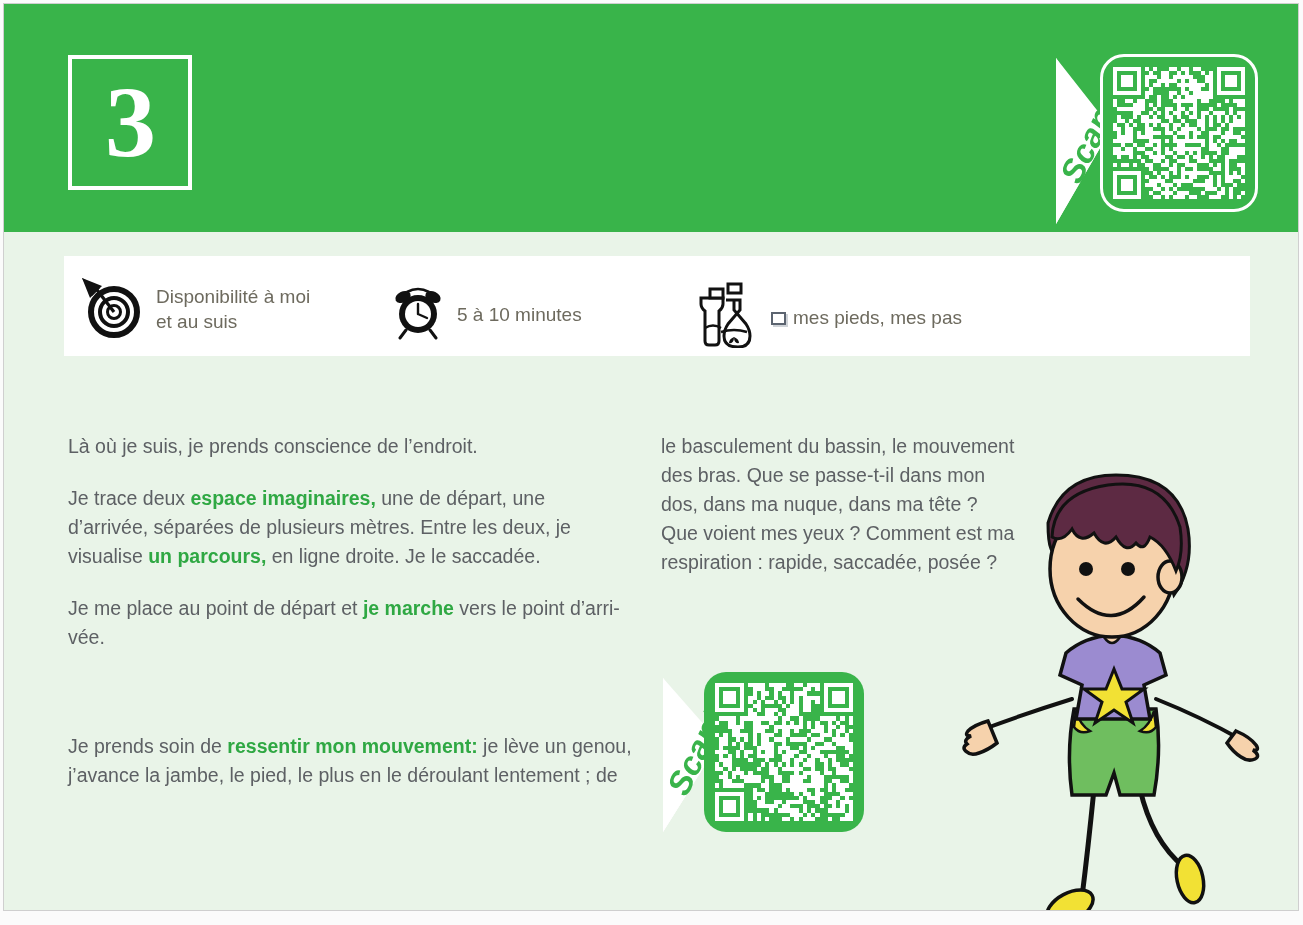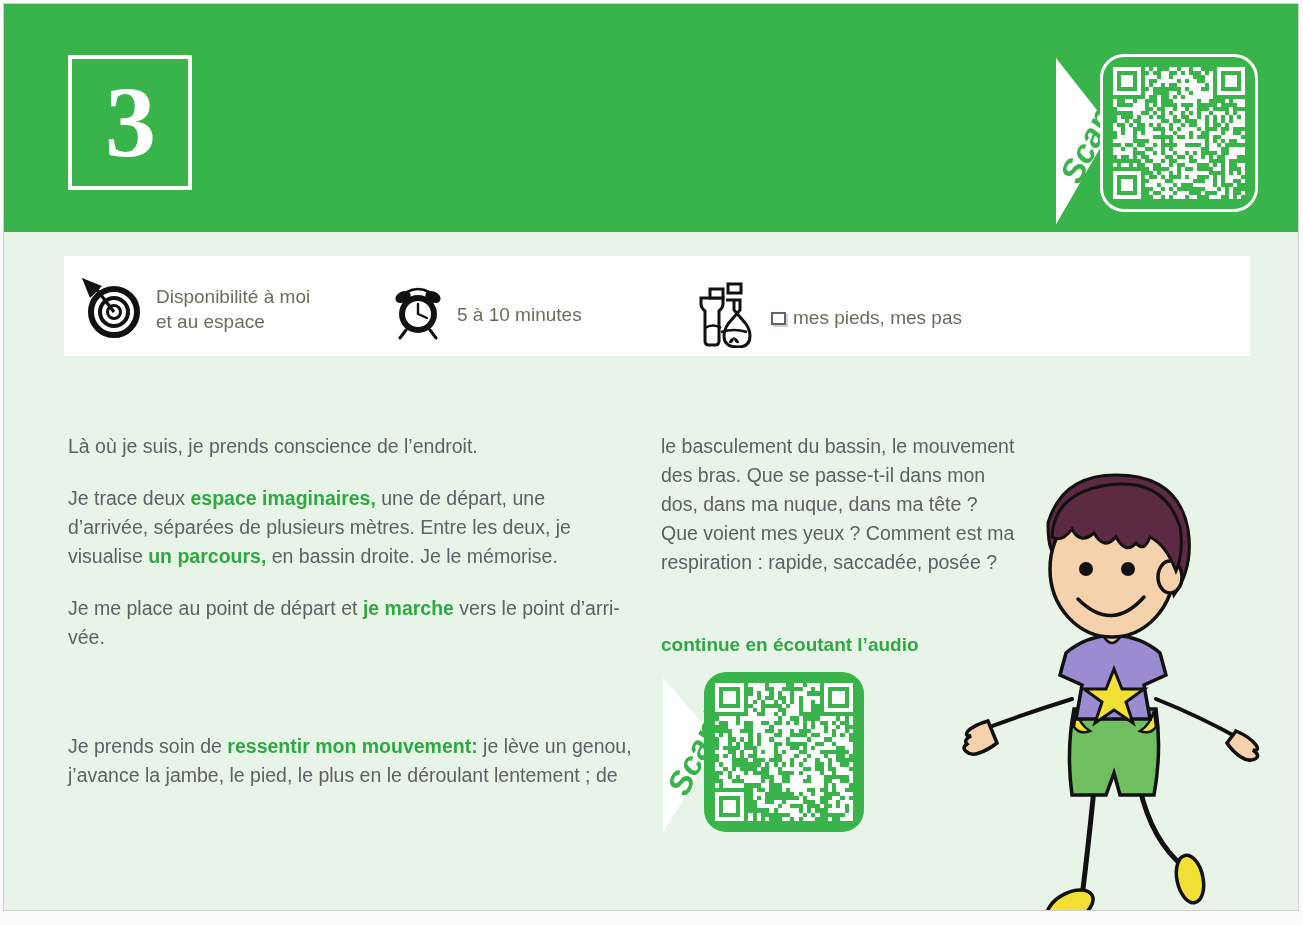--- a/index.html
+++ b/index.html
@@ -1234,21 +1234,21 @@
             <circle cx="40" cy="38" r="23" fill="none" stroke="#111" stroke-width="6"></circle>
             <circle cx="40" cy="38" r="14" fill="none" stroke="#111" stroke-width="4"></circle>
             <circle cx="40" cy="38" r="6.5" fill="none" stroke="#111" stroke-width="3"></circle>
             <path d="M40 38 L20 12" stroke="#111" stroke-width="3.2" fill="none"></path>
             <polygon points="8,4 28,12 18,22" fill="#111"></polygon>
             <polygon points="8,4 16,24 26,14" fill="#111"></polygon>
           </svg>
         </span>
         <span class="txt">
           <span>Disponibilité à moi</span><br>
-          <span>et au espace</span>
+          <span>et au suis</span>
         </span>
       </div>
 
       <div class="mat m2">
         <span class="icon">
           <svg width="58" height="58" viewBox="0 0 58 58">
             <circle cx="29" cy="32" r="19" fill="#111"></circle>
             <circle cx="29" cy="32" r="13" fill="#fff"></circle>
             <path d="M29 32 L29 22 M29 32 L38 36" stroke="#111" stroke-width="2.4" fill="none" stroke-linecap="round"></path>
             <path d="M18 10 q11 -6 22 0" stroke="#111" stroke-width="2.6" fill="none"></path>
@@ -1275,32 +1275,31 @@
         <span class="txt">
           <span class="chk"></span><span>mes pieds, mes pas</span>
         </span>
       </div>
 
     </div>
 
 
     <div class="col colL">
       <p>Là où je suis, je prends conscience de l’endroit.</p>
-      <p><span>Je trace deux </span><span class="g">espace imaginaires,</span><span> une de départ, une d’arrivée, séparées de plusieurs mètres. Entre les deux, je visualise </span><span class="g">un parcours,</span><span> en bassin droite. Je le mémorise.</span></p>
+      <p><span>Je trace deux </span><span class="g">espace imaginaires,</span><span> une de départ, une d’arrivée, séparées de plusieurs mètres. Entre les deux, je visualise </span><span class="g">un parcours,</span><span> en ligne droite. Je le saccadée.</span></p>
       <p><span>Je me place au point de départ et </span><span class="g">je marche</span><span> vers le point d’arri-vée.</span></p>
     </div>
 
 
     <p class="col" id="p2b"><span>Je prends soin de </span><span class="g">ressentir mon mouvement:</span><span> je lève un genou, j’avance la jambe, le pied, le plus en le déroulant lentement ; de</span></p>
 
     <div class="col colR">
       <p class="narrow">le basculement du bassin, le mouvement des bras. Que se passe-t-il dans mon dos, dans ma nuque, dans ma tête ? Que voient mes yeux ? Comment est ma respiration : rapide, saccadée, posée ?</p>
     </div>
 
-    <div class="audio-link">continue en écoutant l’audio</div>
 
     <div class="scanwrap" style="left:655px;top:672px;width:70px;height:158px;">
       <div class="scan-arrow">
         <svg width="70" height="158" viewBox="0 0 70 158">
           <polygon points="4,2 4,156 48,86 66,86 44,64 66,64 48,52" fill="#ffffff"></polygon>
           <polygon points="4,2 52,70 48,86 4,156" fill="#ffffff"></polygon>
         </svg>
       </div>
       <div class="scan-text" style="top:44px;color:#39b44a;">Scan!</div>
     </div>

